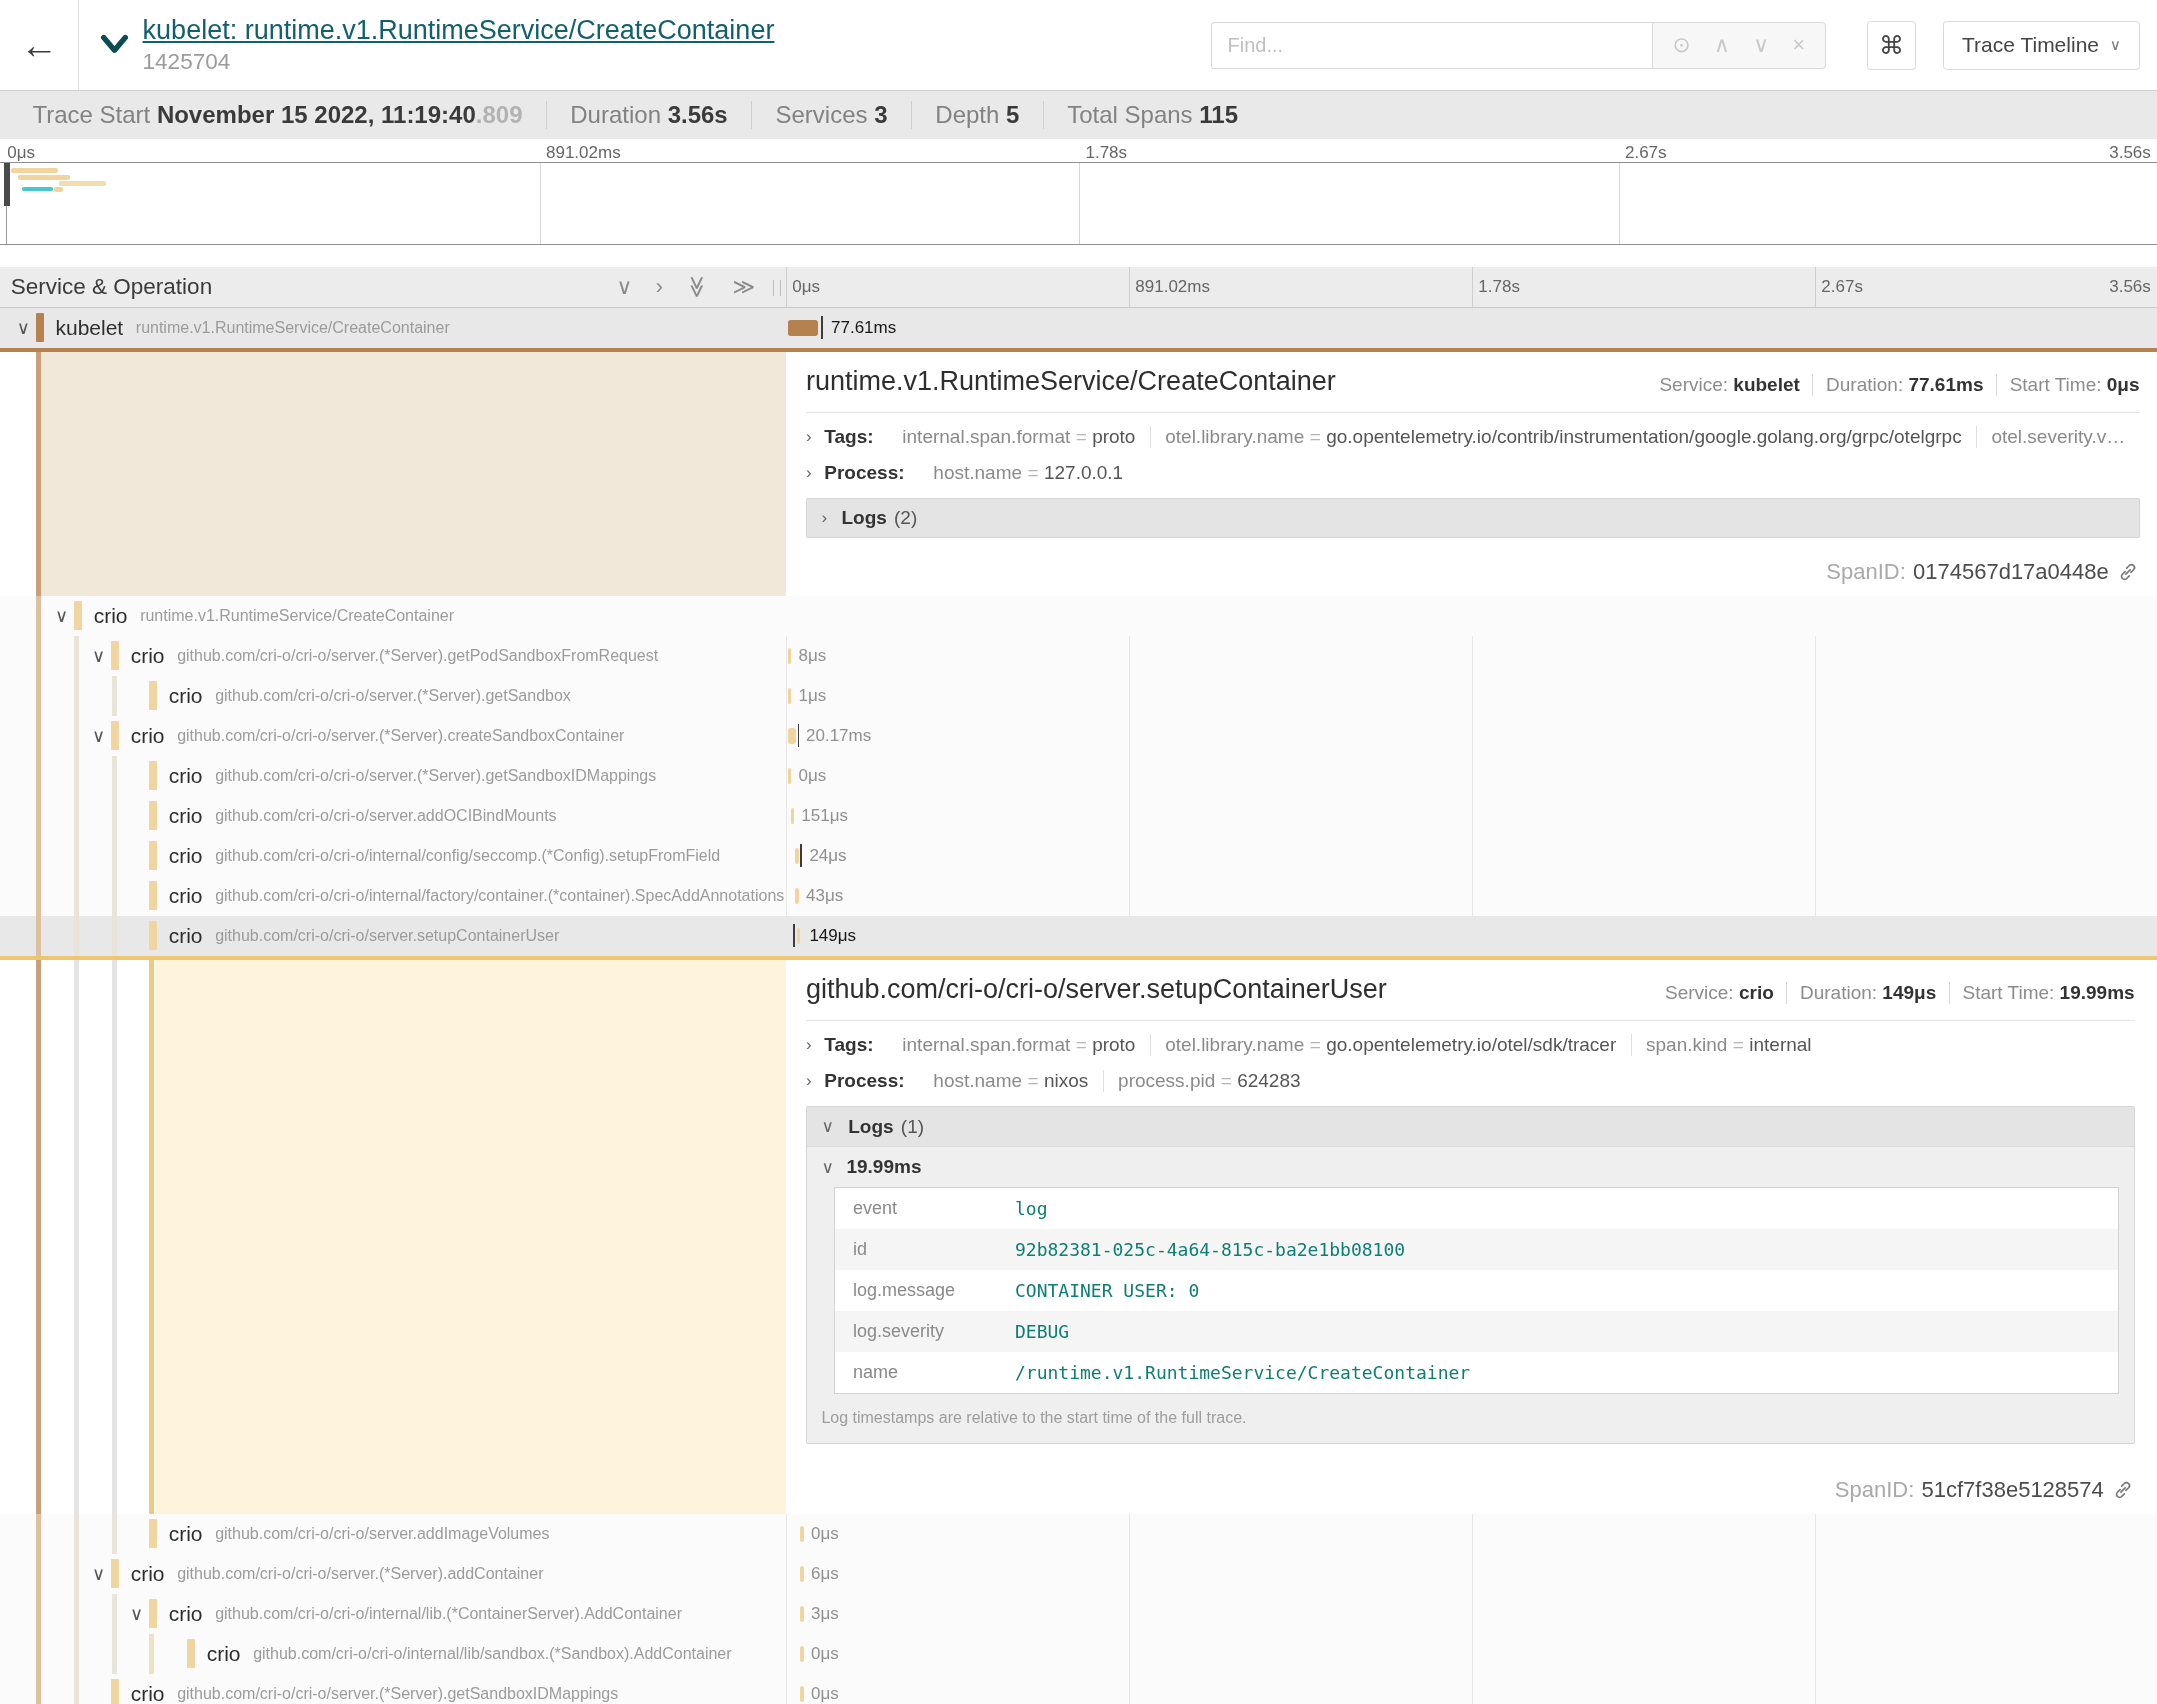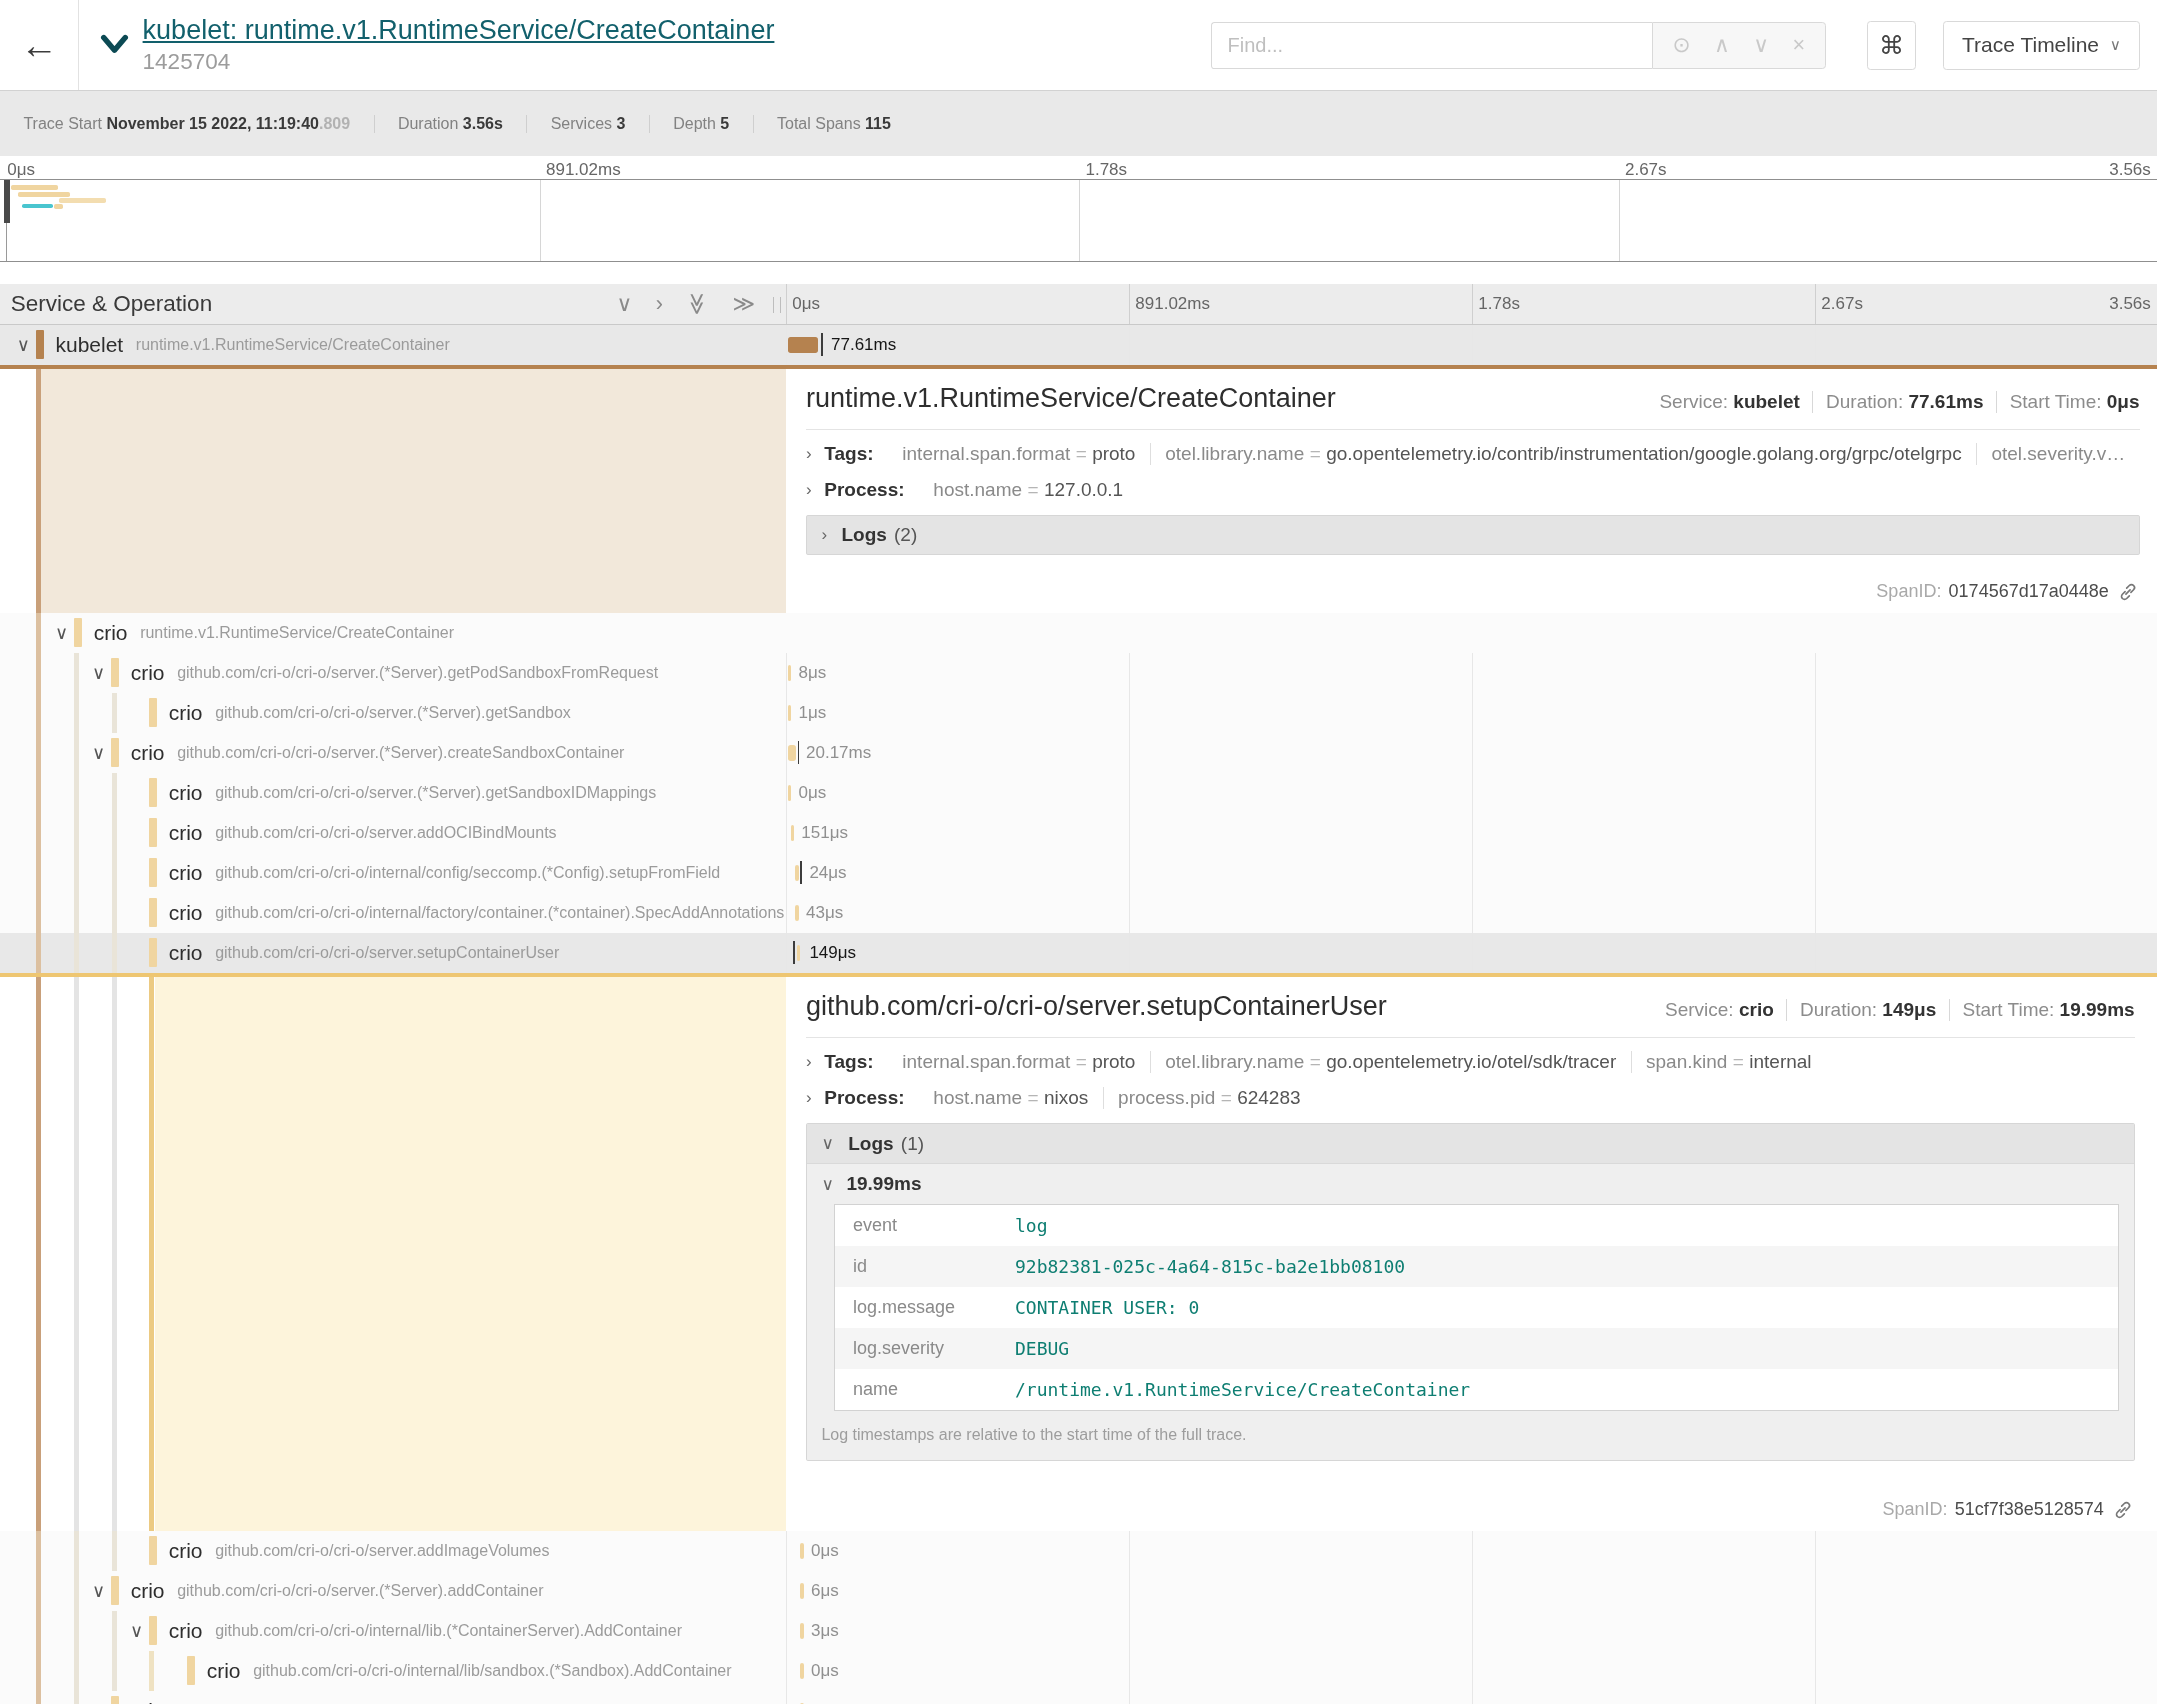--- a/index.html
+++ b/index.html
@@ -22,22 +22,22 @@
   .findicons { display:flex; align-items:center; gap:23.4px; padding:0 20px; background:#f7f7f7;
     border:0.9px solid #d9d9d9; border-radius:0 3.6px 3.6px 0; color:#c9c9c9; font-size:21.6px; }
   .findicons span { cursor:pointer; }
   .cmdbtn { width:49px; height:49px; border:0.9px solid #d9d9d9; border-radius:3.6px; margin-left:41px;
     display:flex; align-items:center; justify-content:center; font-size:25px; color:#444; cursor:pointer; }
   .viewbtn { height:49px; border:0.9px solid #d9d9d9; border-radius:3.6px; margin-left:27px; padding:0 18px;
     display:flex; align-items:center; font-size:21px; color:#444; cursor:pointer; background:#fff; }
   .viewbtn .caret { margin-left:10.8px; font-size:15.3px; color:#777; }
 
   
-  .summary { height:66px; background:#e9e9e9; border-top:0.9px solid #d2d2d2; display:flex; align-items:center;
-    font-size:16px; }
+  .summary { height:49px; background:#e9e9e9; border-top:0.9px solid #d2d2d2; display:flex; align-items:center;
+    padding-left:9px; font-size:24px; }
   .sum-item { padding:0 23.4px; border-right:0.9px solid #cfcfcf; }
   .sum-item:last-child { border-right:none; }
   .sum-label { color:#828282; }
   .sum-val { color:#3a3a3a; font-weight:bold; }
   .sum-suffix { color:#b2b2b2; font-weight:bold; }
 
   
   .mm-labels { height:23.4px; position:relative; font-size:17px; color:#666; }
   .mm-labels span { position:absolute; top:3.6px; }
   .mm-canvas { height:83px; position:relative; background:#fff; border-top:0.9px solid #8f8f8f; border-bottom:0.9px solid #8f8f8f; }
@@ -102,21 +102,21 @@
   .tagseg { padding:0 14.4px; border-right:0.9px solid #dedede; white-space:nowrap; }
   .tagseg:first-of-type { padding-left:0; }
   .tagseg:last-of-type { border-right:none; }
   .tk { color:#8a8a8a; } .teq { color:#b5b5b5; padding:0 5.4px; } .tv { color:#555; }
   .logsbar { margin-top:14.4px; height:40px; background:#e4e4e4; border:0.9px solid #d6d6d6; border-radius:1.8px;
     display:flex; align-items:center; padding-left:14.4px; font-size:19px; cursor:pointer; }
   .logsbar .chevx { color:#666; font-size:17px; margin-right:14.4px; }
   .logsbar .kvlabel { font-weight:bold; color:#333; margin-right:7.2px; }
   .logscount { color:#555; }
   .d-spanid { margin-top:auto; padding:9px 1.8px 10.8px 0; display:flex; justify-content:flex-end; align-items:center;
-    font-size:18px; }
+    font-size:22px; }
   .sid-l { color:#a9a9a9; margin-right:7.2px; }
   .sid-v { color:#4c4c4c; }
   .linkicon { margin-left:9px; cursor:pointer; display:flex; }
 
   
   .logsblock { margin-top:14.4px; border:0.9px solid #d6d6d6; border-radius:1.8px; background:#efefef; }
   .logshead { height:40px; background:#e4e4e4; display:flex; align-items:center; padding-left:14.4px;
     font-size:19px; border-bottom:0.9px solid #d9d9d9; cursor:pointer; }
   .logshead .chevx { color:#666; font-size:17px; margin-right:14.4px; }
   .logshead .kvlabel { font-weight:bold; color:#333; margin-right:7.2px; }

